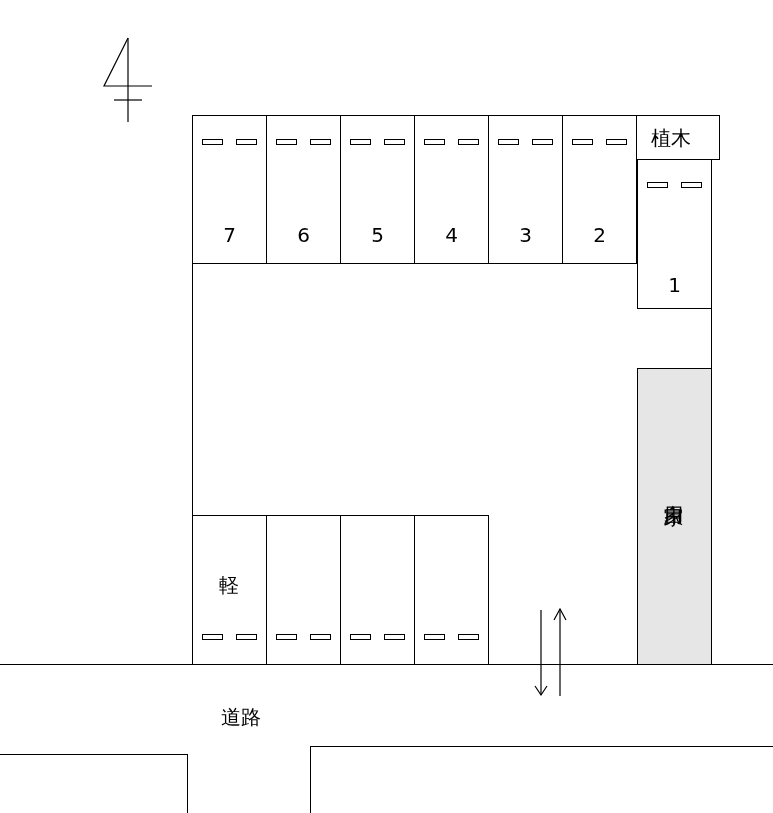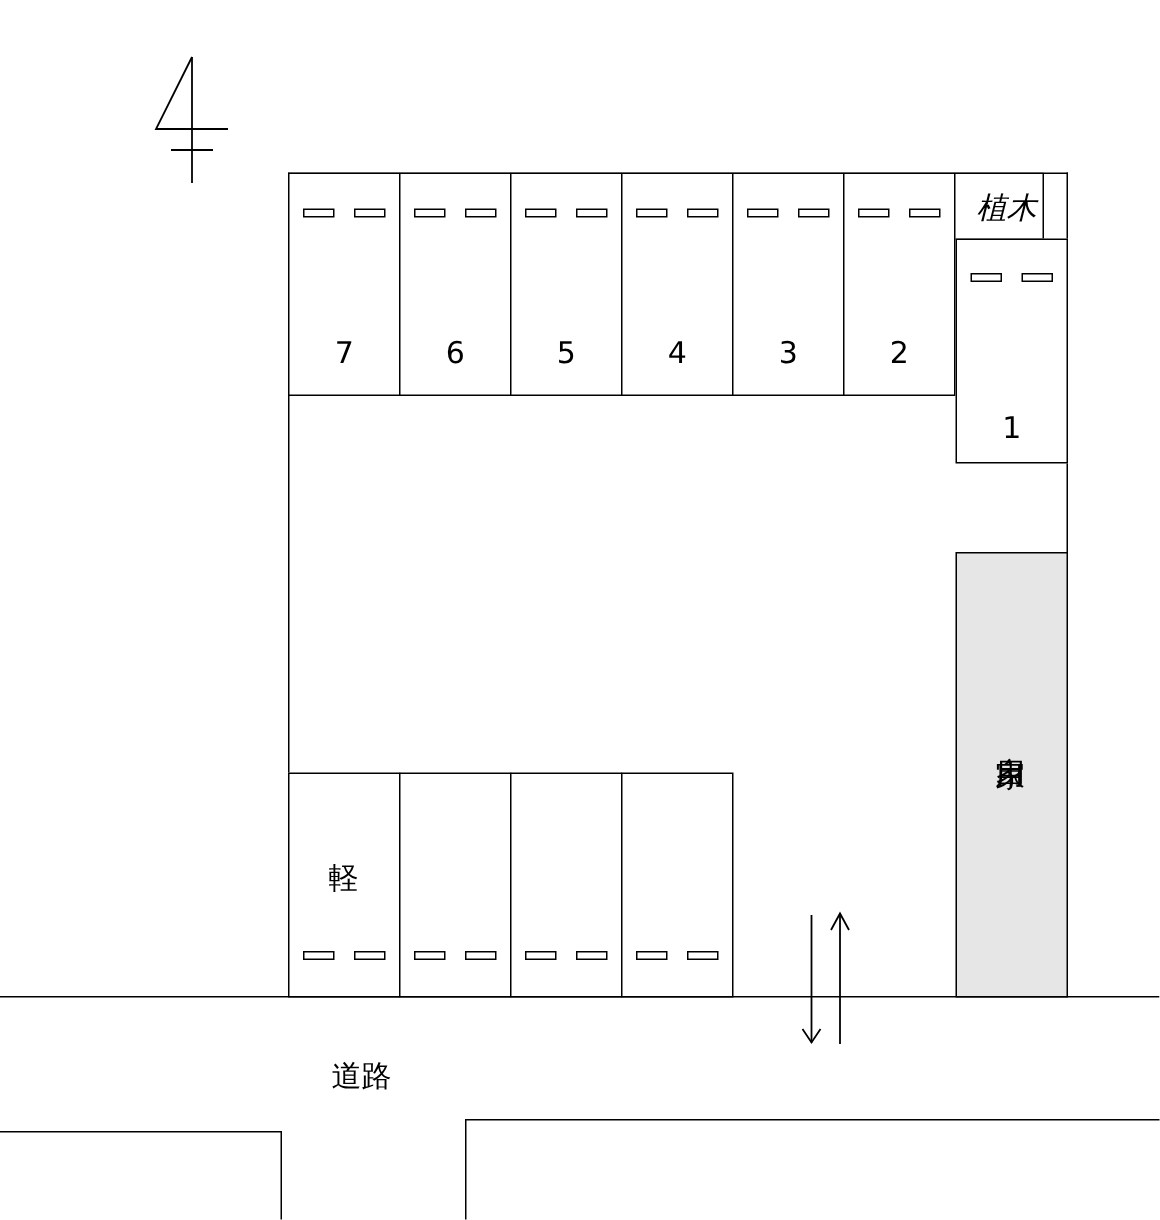--- a/index.html
+++ b/index.html
@@ -51,21 +51,21 @@
   <div class="mark" style="left:9px;top:23px;"></div>
   <div class="mark" style="left:43px;top:23px;"></div>
   <div class="num" style="top:109px;">3</div>
 </div>
 <div class="slot" style="left:562px;top:115px;width:75px;height:149px;">
   <div class="mark" style="left:9px;top:23px;"></div>
   <div class="mark" style="left:43px;top:23px;"></div>
   <div class="num" style="top:109px;">2</div>
 </div>
 
-<div class="slot" style="left:636px;top:115px;width:60px;height:45px;font-style:italic;">
+<div class="slot" style="left:636px;top:115px;width:84px;height:45px;">
   <div class="label" style="left:14px;top:11px;">植木</div>
 </div>
 
 <div class="slot" style="left:637px;top:159px;width:75px;height:150px;">
   <div class="mark" style="left:9px;top:22px;"></div>
   <div class="mark" style="left:43px;top:22px;"></div>
   <div class="num" style="top:115px;">1</div>
 </div>
 
 <div class="slot" style="left:637px;top:368px;width:75px;height:297px;background:#e6e6e6;">

